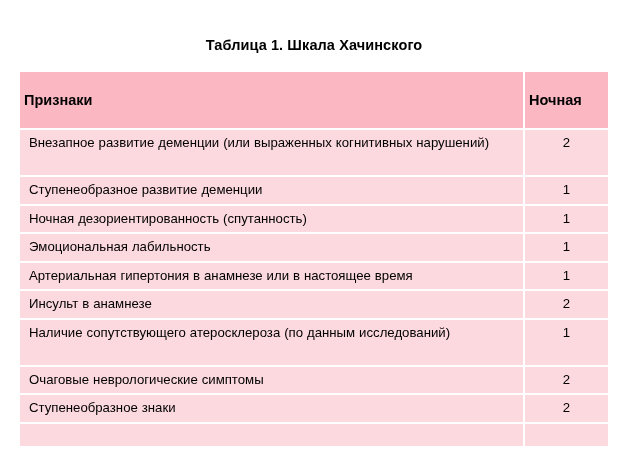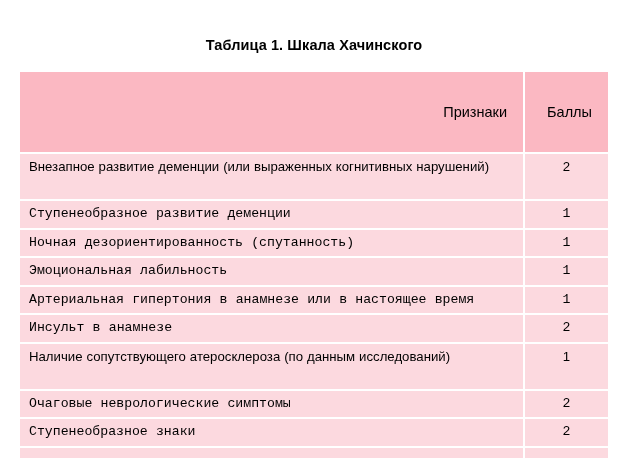--- a/index.html
+++ b/index.html
@@ -51,24 +51,24 @@
     background: #fcd9df;
   }
 
   .table col.c-feature { width: 504px; }
   .table col.c-score   { width:  84px; }
 
   .table thead th {
     background: #fbb8c2;
     height: 48px;
     font-size: 14.5px;
-    font-weight: normal;
-    text-align: right;
+    font-weight: bold;
+    text-align: left;
     vertical-align: middle;
-    padding: 16px;
+    padding: 4px;
     border: 0;
     border-right: 2px solid #ffffff;
   }
   .table thead th.score-head {
     border-right: 0;
   }
 
   .table tbody td {
     background: #fcd9df;
     font-size: 13.2px;
@@ -89,21 +89,21 @@
 
   .cell-feature {
     padding: 0 6px 0 5px;
     word-spacing: 0.3px;
   }
   .cell-score {
     padding: 0 2px;
   }
 
   
-  .row-1 td { height: 18.5px; font-family: Liberation Mono, monospace; }
+  .row-1 td { height: 18.5px; }
   .row-2 td { height: 37px; }
 
   
   .table tbody tr.filler td {
     height: 14px;
     border-top: 2px solid #ffffff;
   }
 </style>
 </head>
 <body>
@@ -113,21 +113,21 @@
   <div class="title">Таблица 1. Шкала Хачинского</div>
 
   <table class="table">
     <colgroup>
       <col class="c-feature">
       <col class="c-score">
     </colgroup>
     <thead>
       <tr>
         <th class="feature-head">Признаки</th>
-        <th class="score-head">Баллы</th>
+        <th class="score-head">Ночная</th>
       </tr>
     </thead>
     <tbody id="table-body">
         <tr class="row-2">
           <td>
             <div class="cell-feature">Внезапное развитие деменции (или выраженных когнитивных нарушений)</div>
           </td>
           <td class="score">
             <div class="cell-score">2</div>
           </td>

